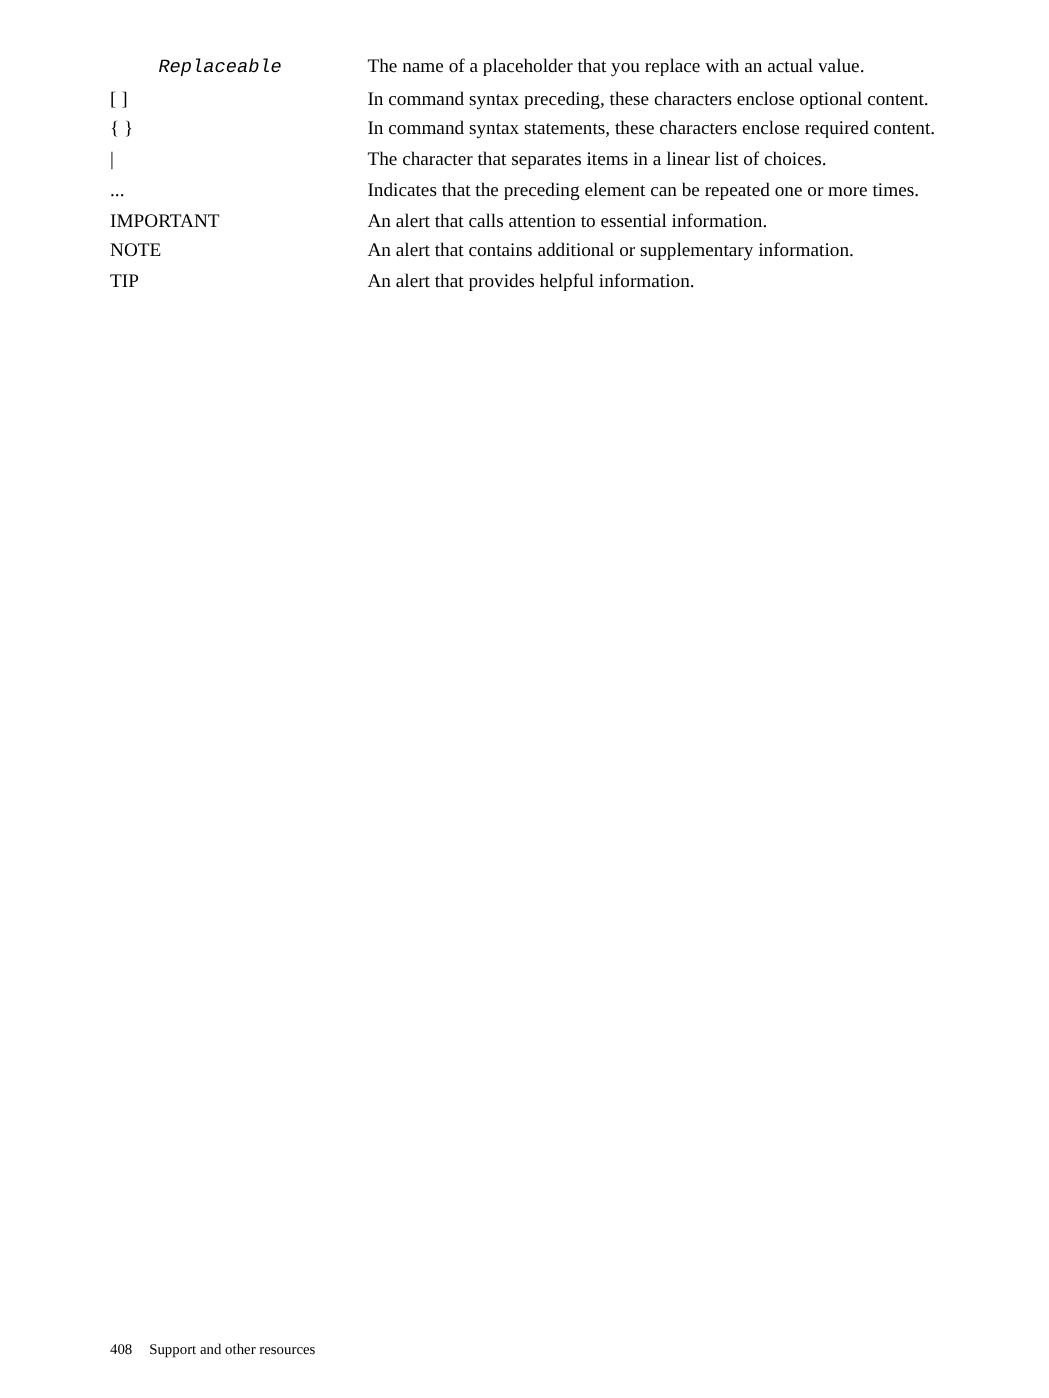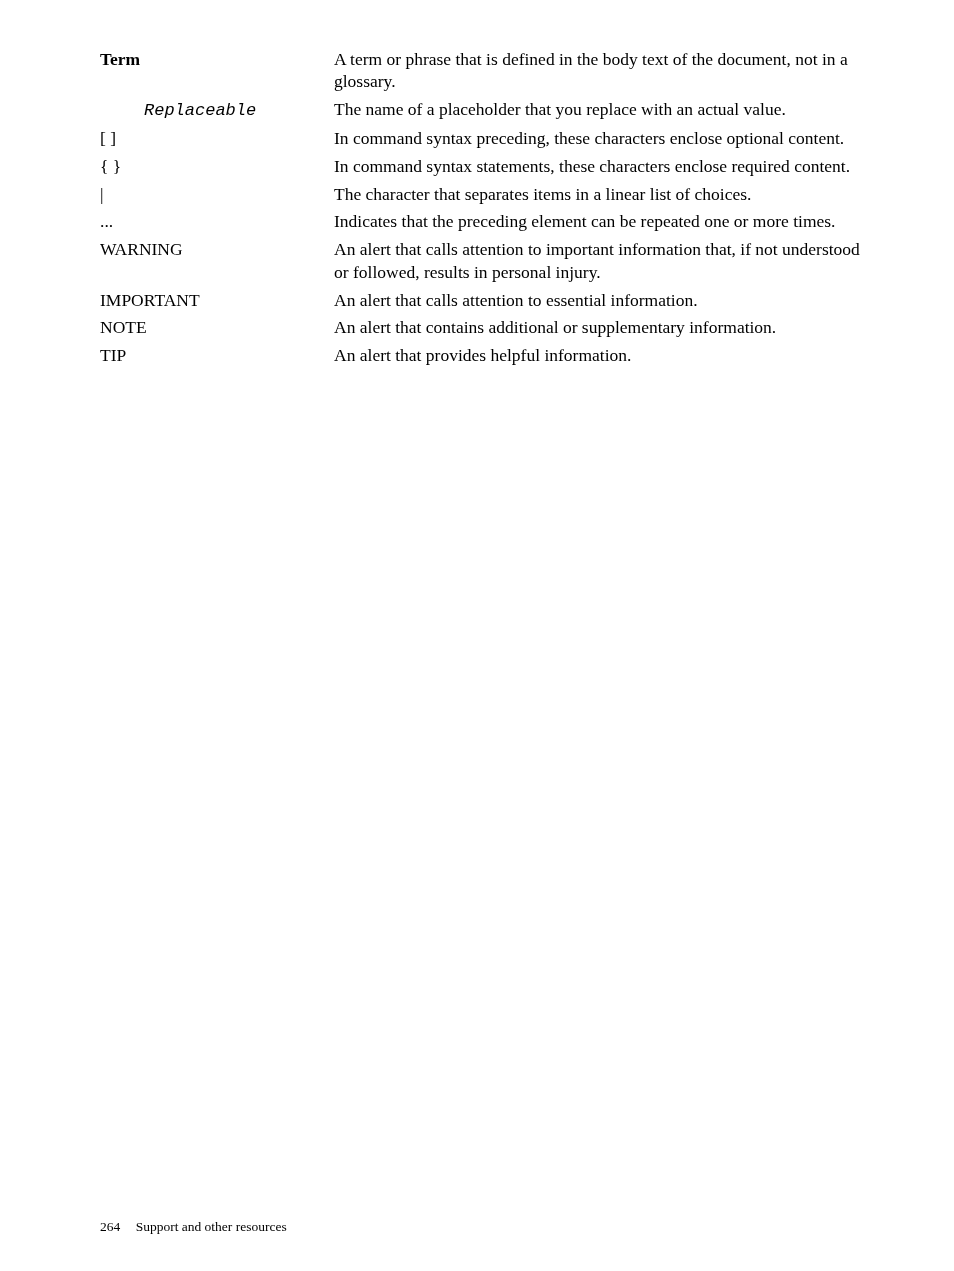--- a/index.html
+++ b/index.html
@@ -45,24 +45,20 @@
   .footer .pageno { margin-right: 12px; }
 </style>
 </head>
 <body>
 
 <div class="page">
 
   <table class="conventions">
     <tbody>
 
-    <tr>
-          <td class="term"><span class="bold">Term</span></td>
-          <td>A term or phrase that is defined in the body text of the document, not in a glossary.</td>
-        </tr>
         <tr>
           <td class="term"><span class="mono-italic">Replaceable</span></td>
           <td>The name of a placeholder that you replace with an actual value.</td>
         </tr>
         <tr>
           <td class="term"><span class="">[ ]</span></td>
           <td>In command syntax preceding, these characters enclose optional content.</td>
         </tr>
         <tr>
           <td class="term"><span class="">{ }</span></td>
@@ -70,36 +66,32 @@
         </tr>
         <tr>
           <td class="term"><span class="">|</span></td>
           <td>The character that separates items in a linear list of choices.</td>
         </tr>
         <tr>
           <td class="term"><span class="">...</span></td>
           <td>Indicates that the preceding element can be repeated one or more times.</td>
         </tr>
         <tr>
-          <td class="term"><span class="">WARNING</span></td>
-          <td>An alert that calls attention to important information that, if not understood or followed, results in personal injury.</td>
-        </tr>
-        <tr>
           <td class="term"><span class="">IMPORTANT</span></td>
           <td>An alert that calls attention to essential information.</td>
         </tr>
         <tr>
           <td class="term"><span class="">NOTE</span></td>
           <td>An alert that contains additional or supplementary information.</td>
         </tr>
         <tr>
           <td class="term"><span class="">TIP</span></td>
           <td>An alert that provides helpful information.</td>
         </tr>
       </tbody>
   </table>
 
   <div class="footer">
-    <span class="pageno">264</span>
+    <span class="pageno">408</span>
     <span>Support and other resources</span>
   </div>
 
 </div>
 
 </body></html>

